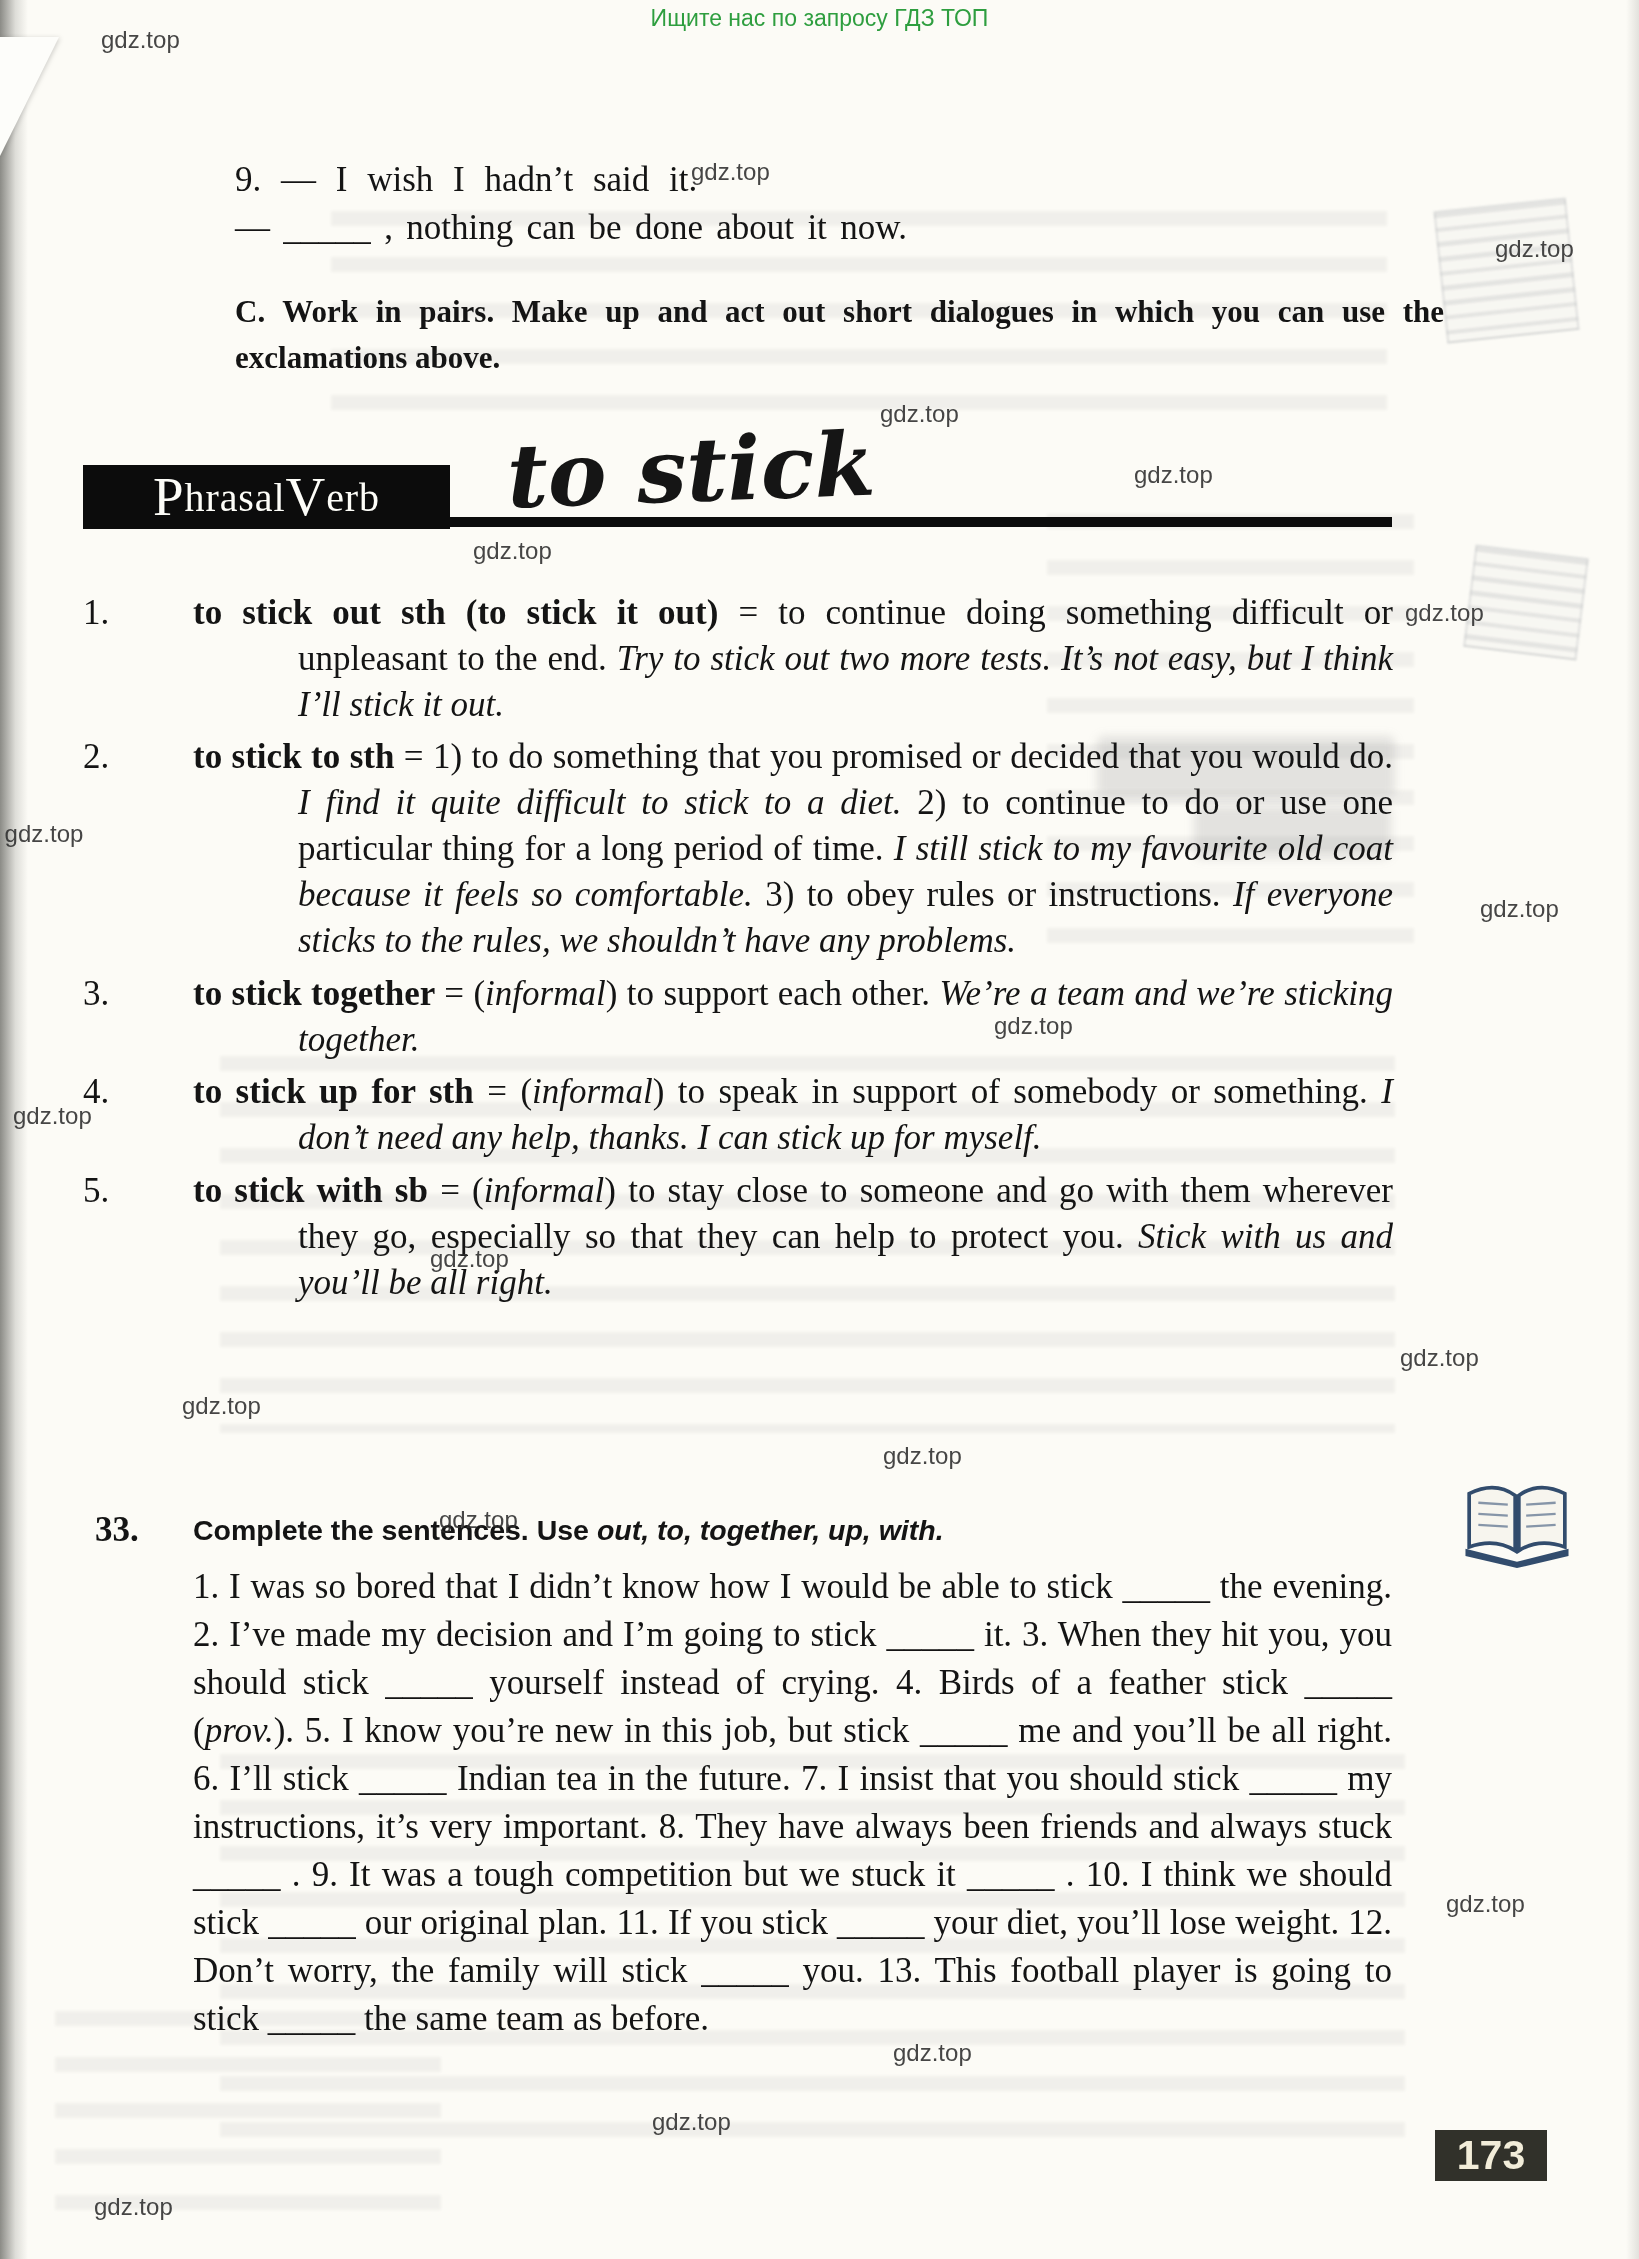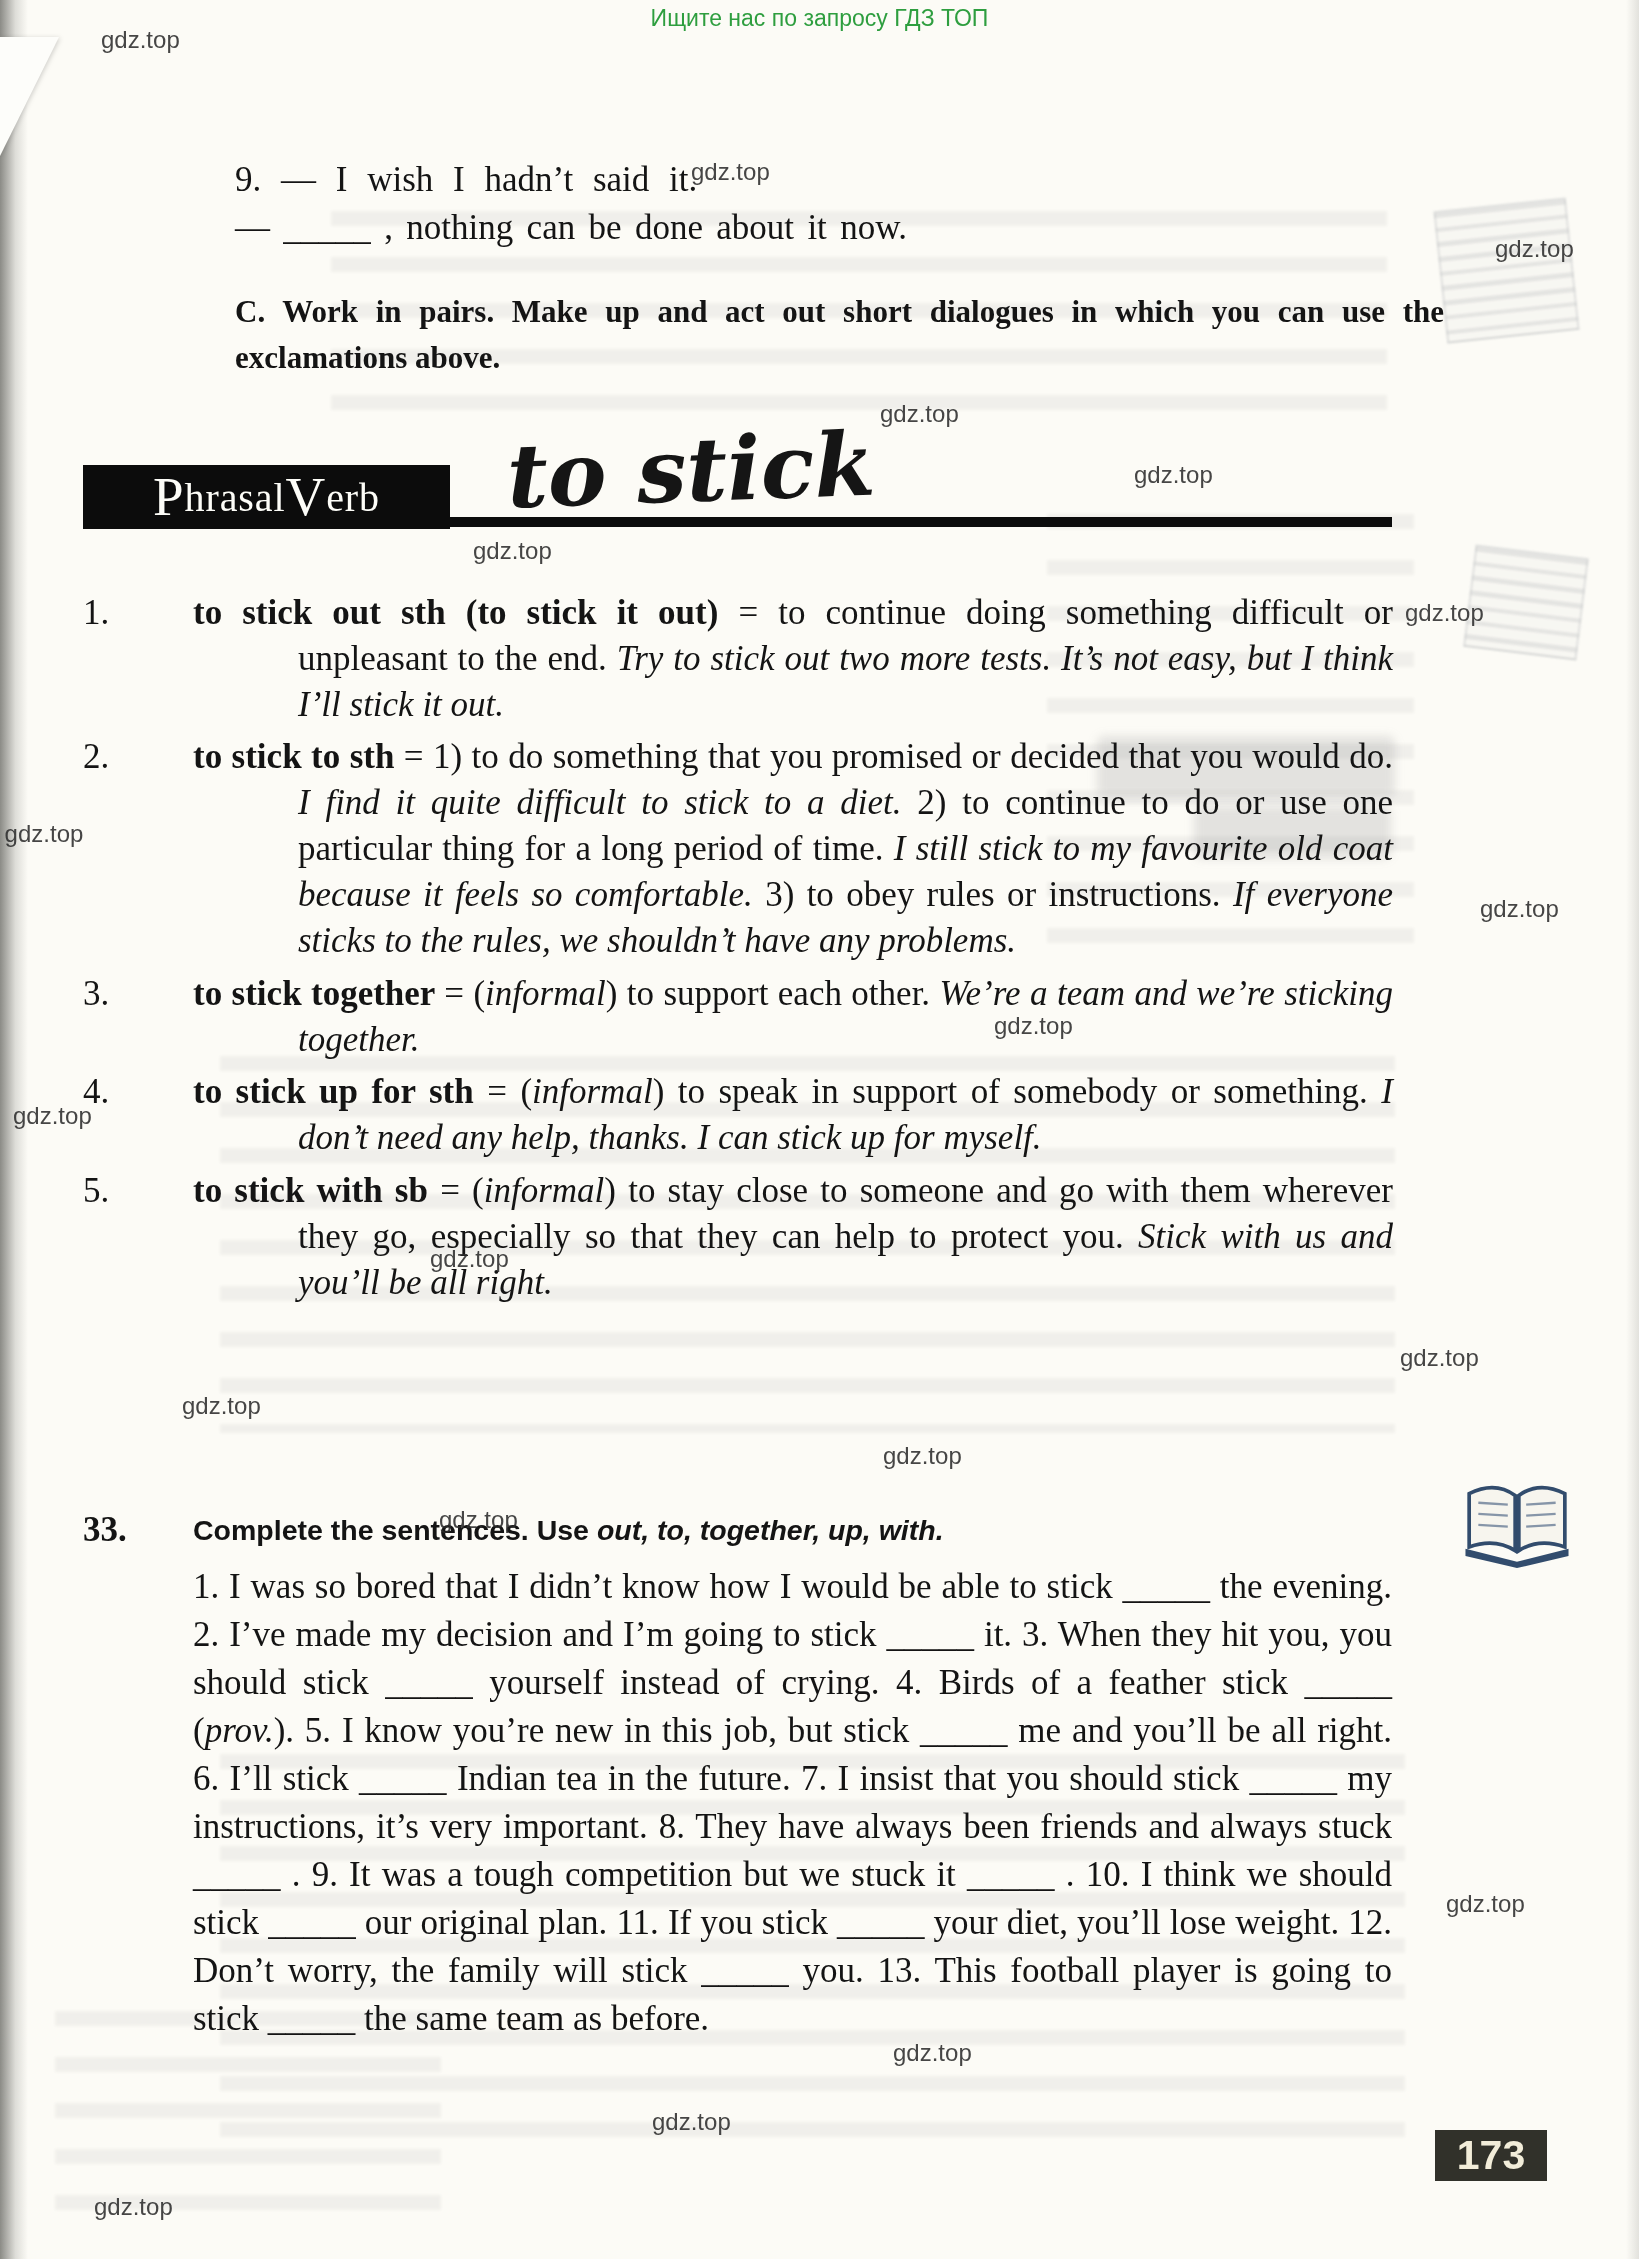--- a/index.html
+++ b/index.html
@@ -44,21 +44,21 @@
   .banner-line{position:absolute;left:446px;top:517px;width:946px;height:10px;background:#0c0c0c;z-index:3;}
   .banner-phrase{position:absolute;left:507px;top:424px;z-index:4;
     font-family:"DejaVu Serif","Liberation Serif",serif;
     font-style:italic;font-weight:bold;font-size:88px;line-height:92px;
     transform:rotate(-2deg);color:#151515;}
   .definitions{position:absolute;left:83px;top:590px;width:1310px;z-index:3;}
   .def-item{position:relative;padding-left:215px;margin-bottom:6.4px;font-size:35px;line-height:46px;text-align:justify;}
   .def-item .num{position:absolute;left:0;top:0;width:83px;text-align:left;}
   .def-body{display:block;text-indent:-105px;}
   .ex-head{position:absolute;left:83px;top:1512px;width:1310px;z-index:3;}
-  .ex-head .num{position:absolute;left:0;top:-1.8px;font-size:35px;font-weight:bold;}
+  .ex-head .num{position:absolute;left:12px;top:-1.8px;font-size:35px;font-weight:bold;}
   .ex-head .ht{padding-left:110px;font-family:"Liberation Sans","DejaVu Sans",sans-serif;
     font-size:28.5px;line-height:37px;}
   .ex-body{position:absolute;left:193px;top:1563px;width:1199px;z-index:3;}
   .wm{position:absolute;z-index:5;font-family:"Liberation Sans","DejaVu Sans",sans-serif;
     font-size:24px;color:#2d2d2d;opacity:.88;white-space:nowrap;}
   .green-link{position:absolute;left:0;right:0;text-align:center;z-index:5;
     font-family:"Liberation Sans","DejaVu Sans",sans-serif;color:#2e9e3f;text-decoration:none;}
   .top-link{top:4.6px;font-size:23px;}
   .bottom-links{top:2233px;font-size:12px;margin-top:41px;}
   .page-num{position:absolute;left:1435px;top:2130px;width:112px;height:51px;background:#31312a;

